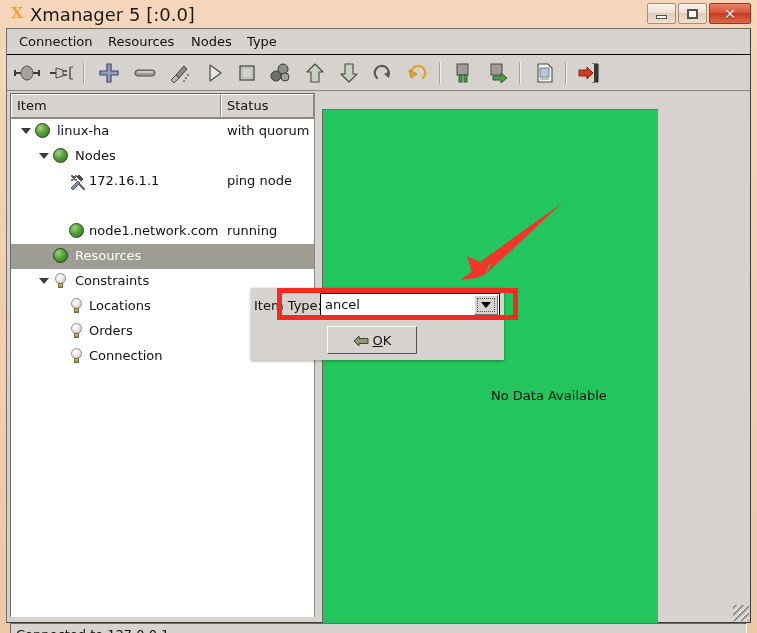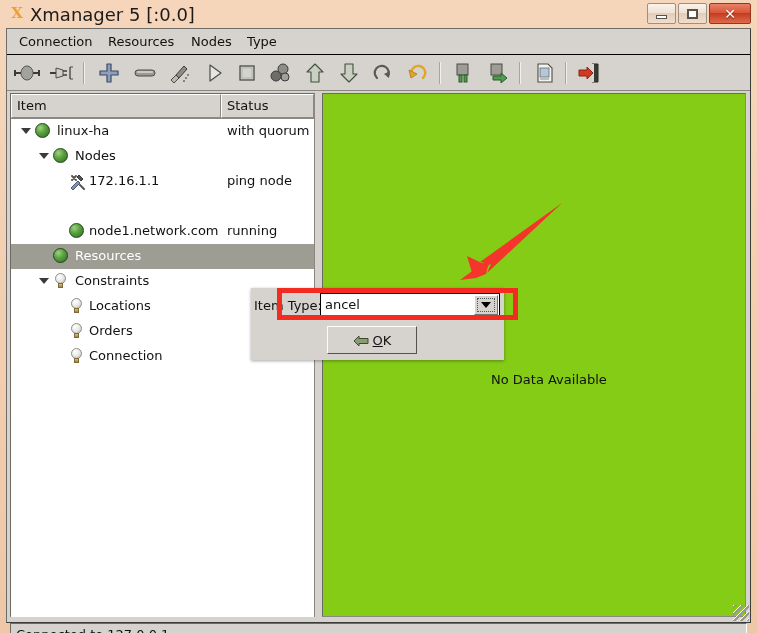--- a/index.html
+++ b/index.html
@@ -158,23 +158,23 @@
     box-sizing: border-box;
   }
   .splitter {
     position: absolute;
     left: 306px; top: 0;
     width: 6px; height: 524px;
     background: #d6d2cd;
   }
   .right-pane {
     position: absolute;
-    left: 312px; top: 0;
-    width: 424px; height: 524px;
-    background: #84cc16;
+    left: 312px; top: 16px;
+    width: 336px; height: 524px;
+    background: #22c55e;
     border: 1px solid #8c8881;
     border-top-color: #6d6a64;
     border-left-color: #6d6a64;
     box-sizing: border-box;
   }
 
   
   .tree-header {
     position: absolute;
     left: 0; top: 0;

